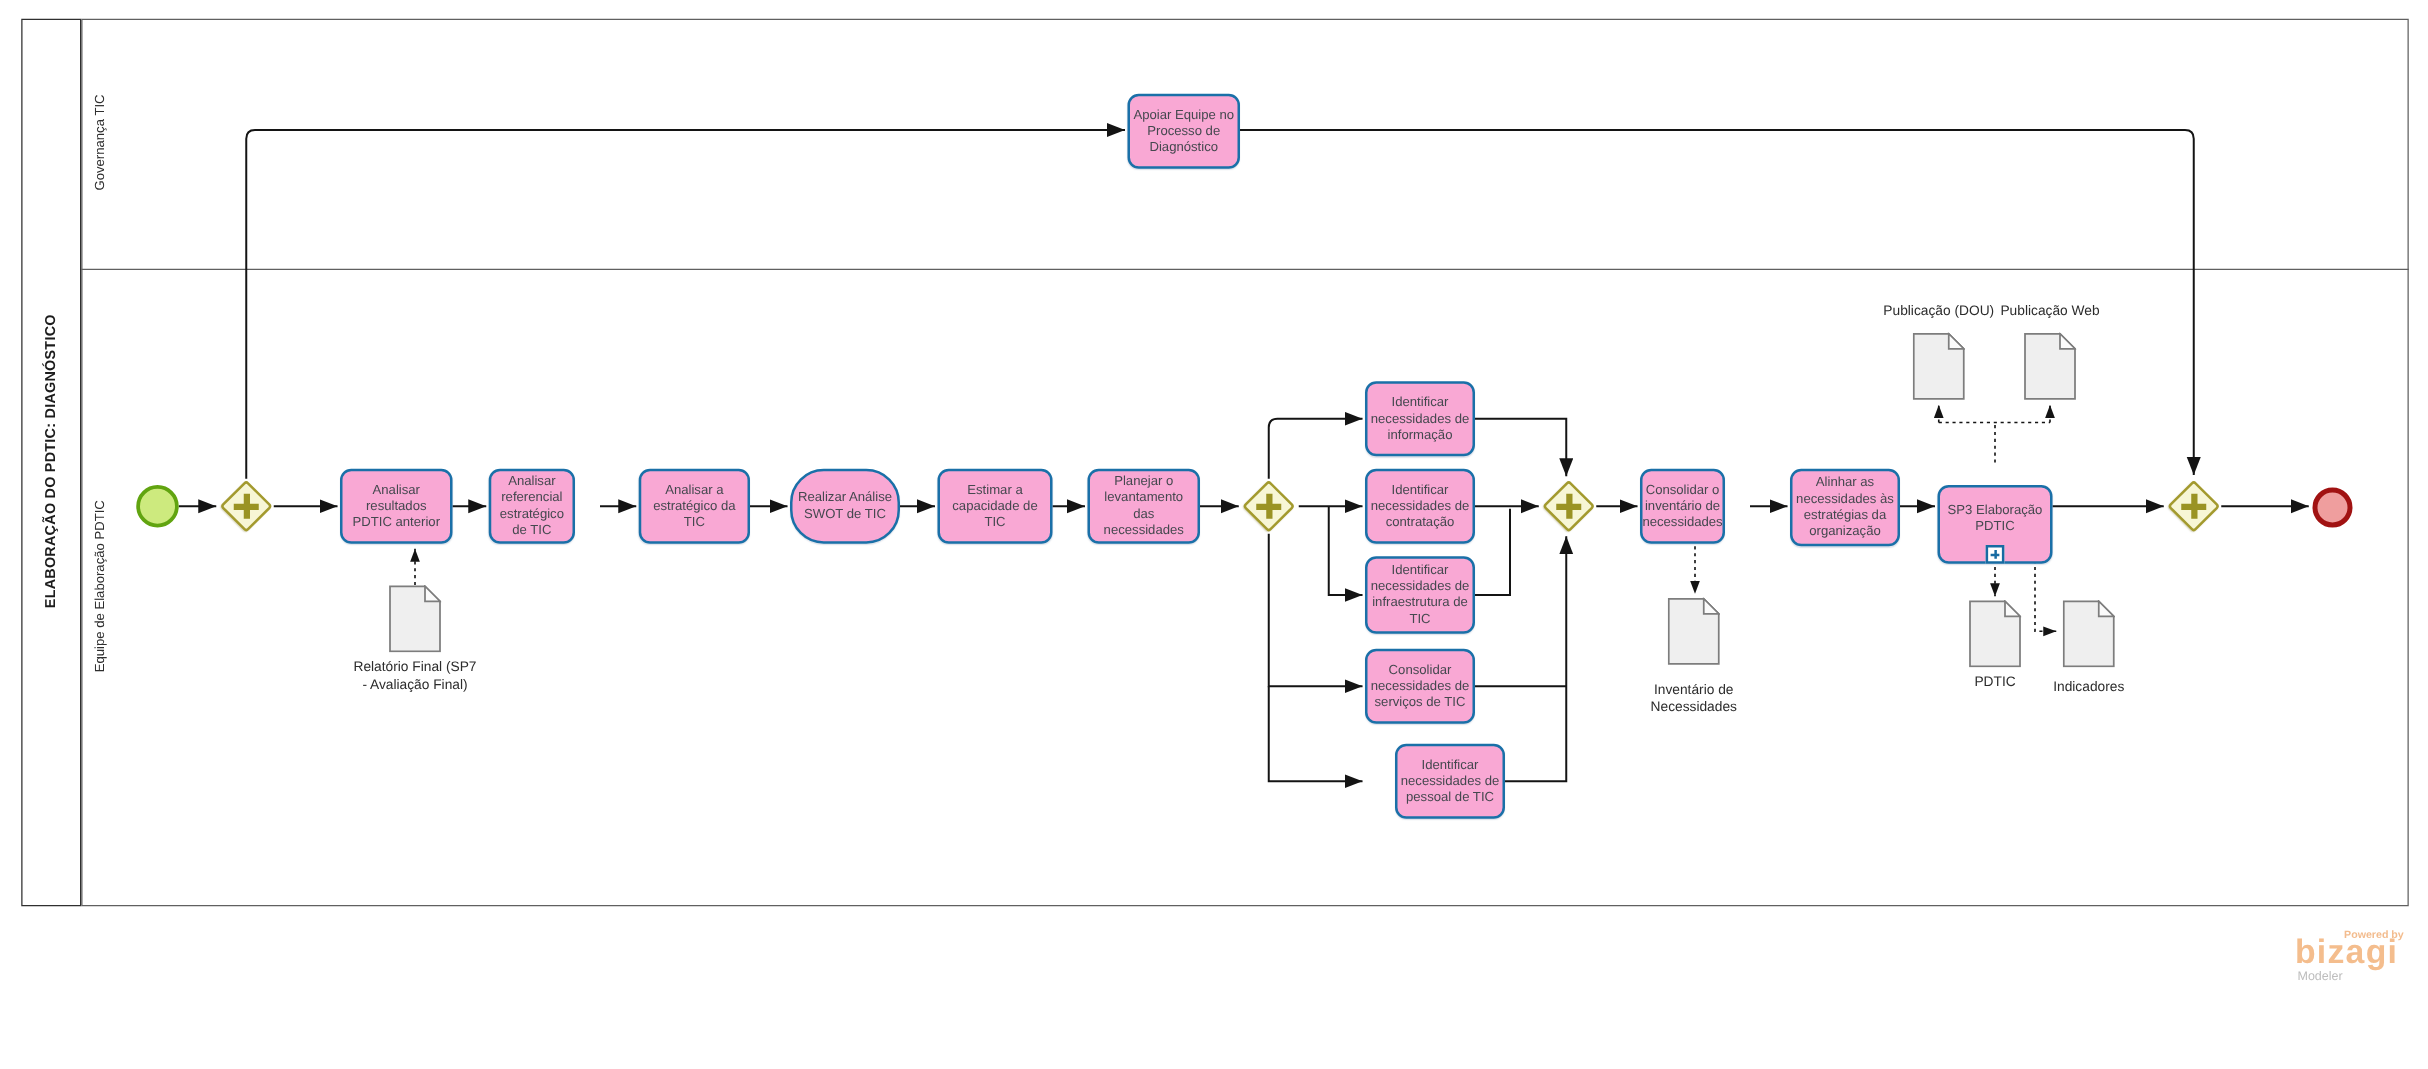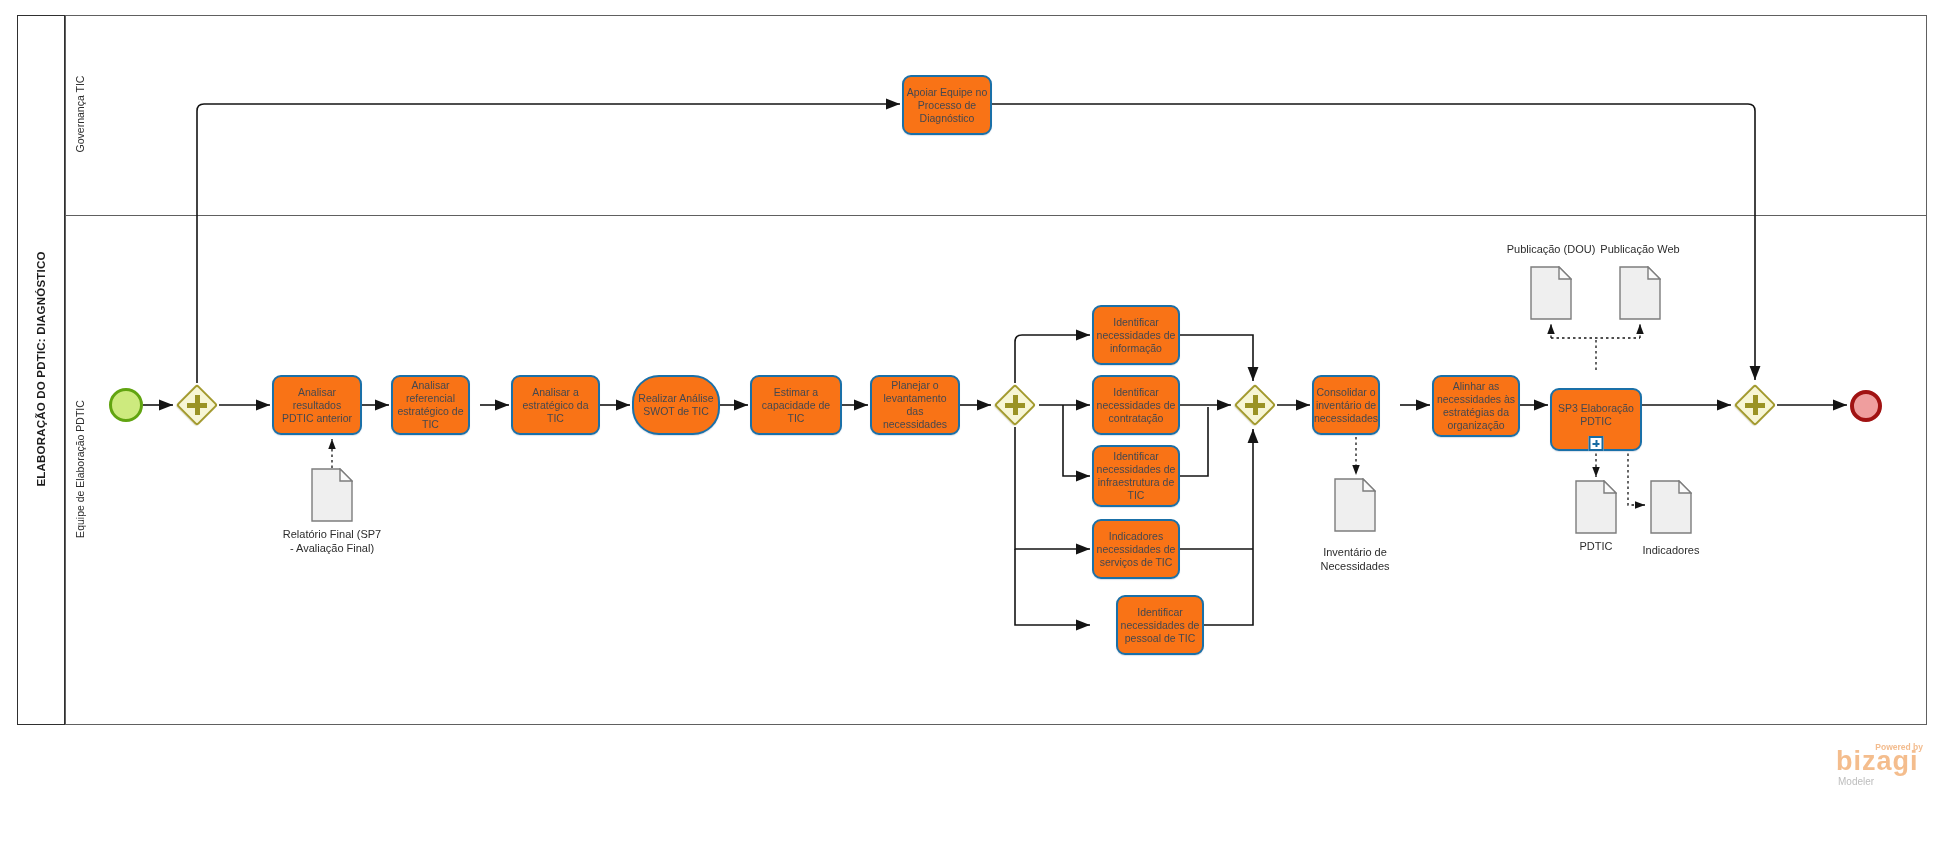--- a/index.html
+++ b/index.html
@@ -10,21 +10,21 @@
   .pool-body{position:absolute;left:65px;top:15px;width:1862px;height:710px;border:1px solid #606060;box-sizing:border-box;}
   .lane-divider{position:absolute;left:65px;top:215px;width:1862px;height:0;border-top:1px solid #606060;}
   .vlabel{position:absolute;transform:rotate(-90deg);white-space:nowrap;text-align:center;}
   .pool-title{font-weight:bold;font-size:11.5px;color:#1c1c1c;letter-spacing:.2px;}
   .lane-title{font-size:10.5px;color:#2e2e2e;}
   
   svg.wires{position:absolute;left:0;top:0;}
   .flow{fill:none;stroke:#141414;stroke-width:1.6px;}
   .assoc{fill:none;stroke:#141414;stroke-width:1.3px;stroke-dasharray:2.5 3;}
   
-  .task{position:absolute;box-sizing:border-box;background:#f97316;border:2px solid #1a70a8;border-radius:9px;
+  .task{position:absolute;box-sizing:border-box;background:#f9a8d4;border:2px solid #1a70a8;border-radius:9px;
         display:flex;align-items:center;justify-content:center;text-align:center;
         box-shadow:0 1px 1px rgba(60,90,140,.18);}
   .task-label{font-size:10.5px;line-height:13px;color:#45484f;padding:1px 2px;}
   .sub-marker{position:absolute;left:50%;bottom:-2px;transform:translateX(-50%);width:15px;height:15px;
               background:#fff;border:2px solid #176ba2;box-sizing:border-box;}
   .sub-marker .h{position:absolute;left:2px;top:4.5px;width:7px;height:2px;background:#176ba2;}
   .sub-marker .v{position:absolute;left:4.5px;top:2px;width:2px;height:7px;background:#176ba2;}
   
   .gateway{position:absolute;width:44px;height:44px;}
   .gw-diamond{position:absolute;left:7px;top:7px;width:30px;height:30px;background:#f7f6d5;
@@ -127,21 +127,21 @@
     <span class="gw-h"></span>
       <span class="gw-v"></span>
   </div>
 
   <div class="task" style="left:902px;top:75px;width:90px;height:60px;">
     <span class="task-label">Apoiar Equipe no Processo de Diagnóstico</span>
   </div>
   <div class="task" style="left:272px;top:375px;width:90px;height:60px;">
     <span class="task-label">Analisar resultados PDTIC anterior</span>
   </div>
-  <div class="task" style="left:391px;top:375px;width:79px;height:60px;justify-content:flex-end;">
+  <div class="task" style="left:391px;top:375px;width:69px;height:60px;justify-content:flex-end;">
     <span class="task-label">Analisar referencial estratégico de TIC</span>
   </div>
   <div class="task" style="left:511px;top:375px;width:89px;height:60px;">
     <span class="task-label">Analisar a estratégico da TIC</span>
   </div>
   <div class="task" style="left:632px;top:375px;width:88px;height:60px;border-radius:27px;">
     <span class="task-label">Realizar Análise SWOT de TIC</span>
   </div>
   <div class="task" style="left:750px;top:375px;width:92px;height:60px;">
     <span class="task-label">Estimar a capacidade de TIC</span>
@@ -152,21 +152,21 @@
   <div class="task" style="left:1092px;top:305px;width:88px;height:60px;">
     <span class="task-label">Identificar necessidades de informação</span>
   </div>
   <div class="task" style="left:1092px;top:375px;width:88px;height:60px;">
     <span class="task-label">Identificar necessidades de contratação</span>
   </div>
   <div class="task" style="left:1092px;top:445px;width:88px;height:62px;">
     <span class="task-label">Identificar necessidades de infraestrutura de TIC</span>
   </div>
   <div class="task" style="left:1092px;top:519px;width:88px;height:60px;">
-    <span class="task-label">Indicadores necessidades de serviços de TIC</span>
+    <span class="task-label">Consolidar necessidades de serviços de TIC</span>
   </div>
   <div class="task" style="left:1116px;top:595px;width:88px;height:60px;">
     <span class="task-label">Identificar necessidades de pessoal de TIC</span>
   </div>
   <div class="task" style="left:1312px;top:375px;width:68px;height:60px;">
     <span class="task-label">Consolidar o inventário de necessidades</span>
   </div>
   <div class="task" style="left:1432px;top:375px;width:88px;height:62px;">
     <span class="task-label">Alinhar as necessidades às estratégias da organização</span>
   </div>

